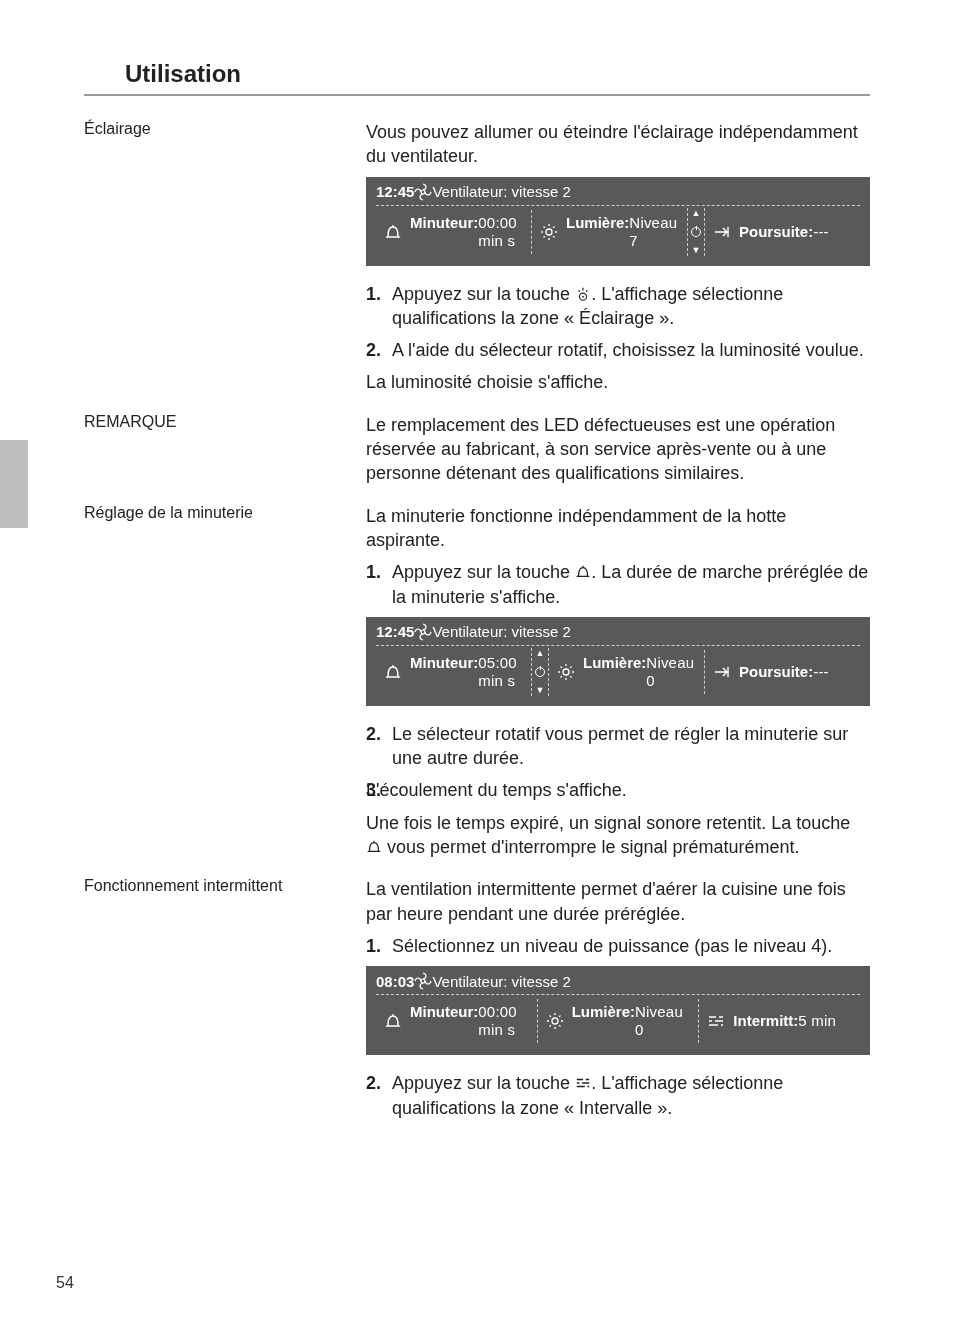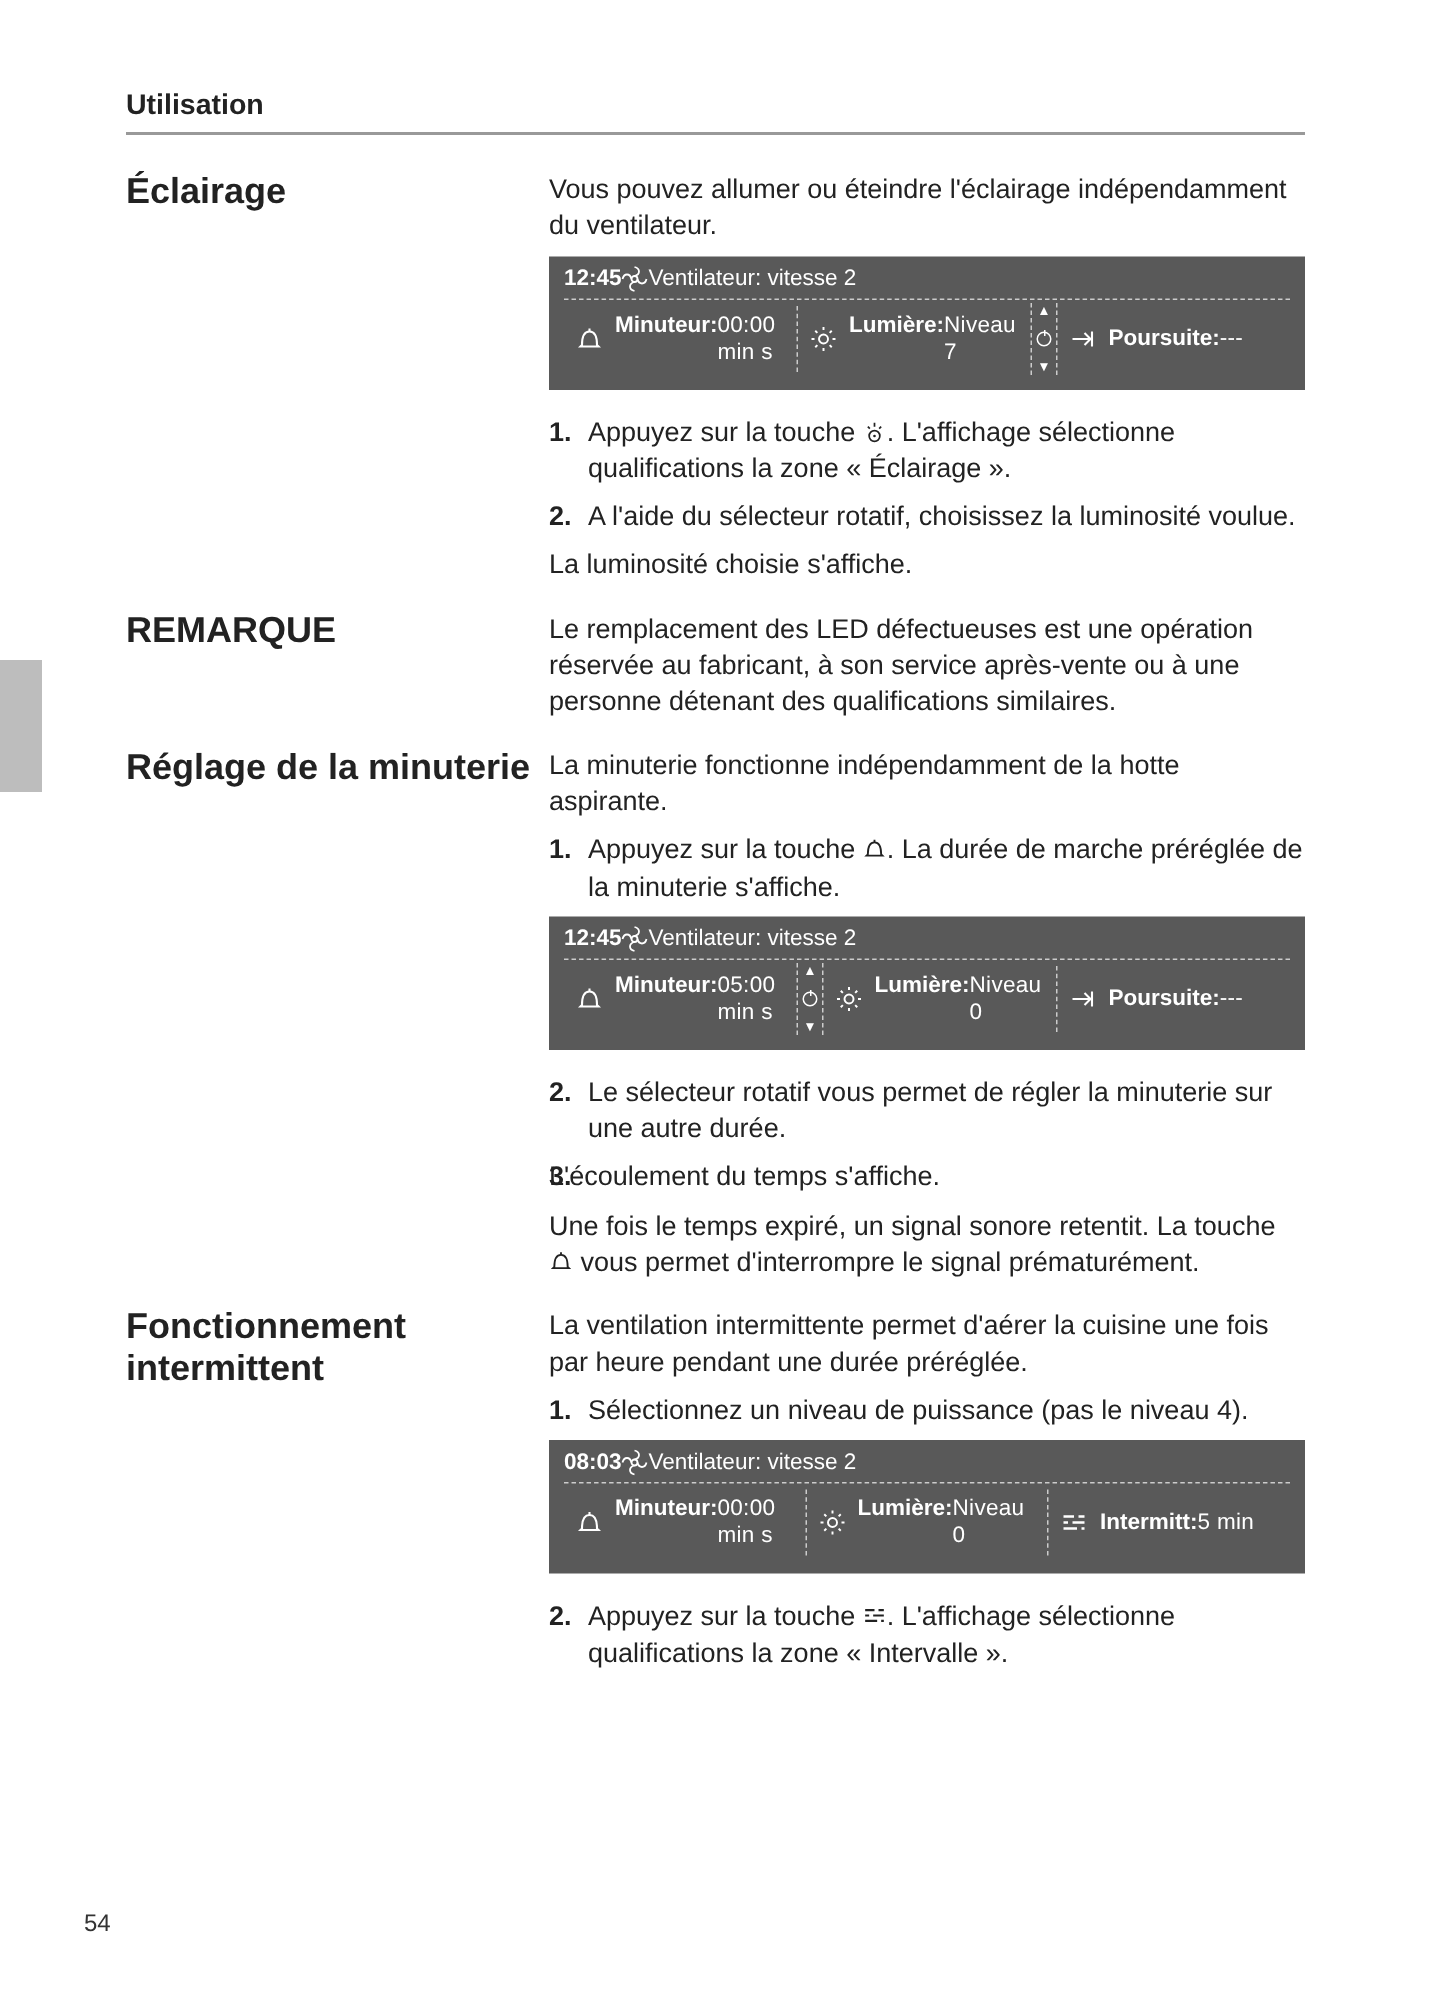--- a/index.html
+++ b/index.html
@@ -6,23 +6,24 @@
   body {
     font-family: "Segoe UI", "Helvetica Neue", Arial, sans-serif;
     width: 954px;
     height: 1326px;
     background: #fff;
     color: #222;
     padding: 60px 84px 40px 84px;
     position: relative;
   }
   .page-title {
-    font-size: 19px;
+    font-size: 24px;
     font-weight: 700;
     margin-bottom: 6px;
+    margin-left: 41px;
   }
   hr.rule {
     border: none;
     border-top: 2px solid #999;
     margin-bottom: 24px;
   }
   .grey-tab {
     position: absolute;
     left: 0;
     top: 440px;
@@ -31,22 +32,22 @@
     background: #bdbdbd;
   }
   .section {
     display: flex;
     align-items: flex-start;
     margin-bottom: 10px;
   }
   .label-col {
     width: 282px;
     flex: 0 0 282px;
-    font-weight: 700;
-    font-size: 24px;
+    font-weight: 400;
+    font-size: 16px;
     padding-right: 10px;
   }
   .content-col {
     flex: 1;
   }
   .content-col p {
     font-size: 18px;
     line-height: 1.35;
     margin-bottom: 8px;
   }
@@ -76,20 +77,21 @@
   
   .panel {
     background: #595959;
     color: #fff;
     font-family: "Arial", "Helvetica Neue", sans-serif;
     margin: 8px 0 16px 0;
     padding: 6px 10px 10px 10px;
   }
   .panel-top {
     display: flex;
+    align-items: center;
     font-size: 15px;
     font-weight: 700;
     padding-bottom: 4px;
     margin-bottom: 2px;
     border-bottom: 1px dashed #ccc;
   }
   .panel-time { font-weight: 700; }
   .panel-fan-label { font-weight: 400; }
   .panel-row {
     display: flex;

